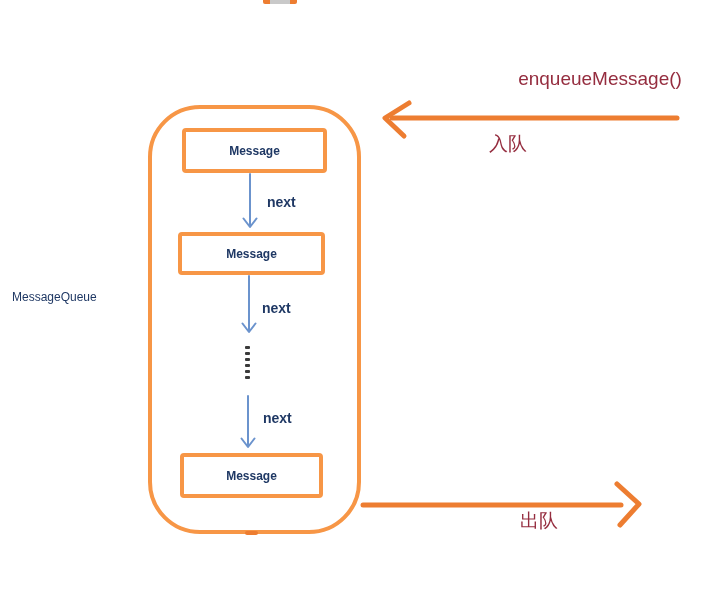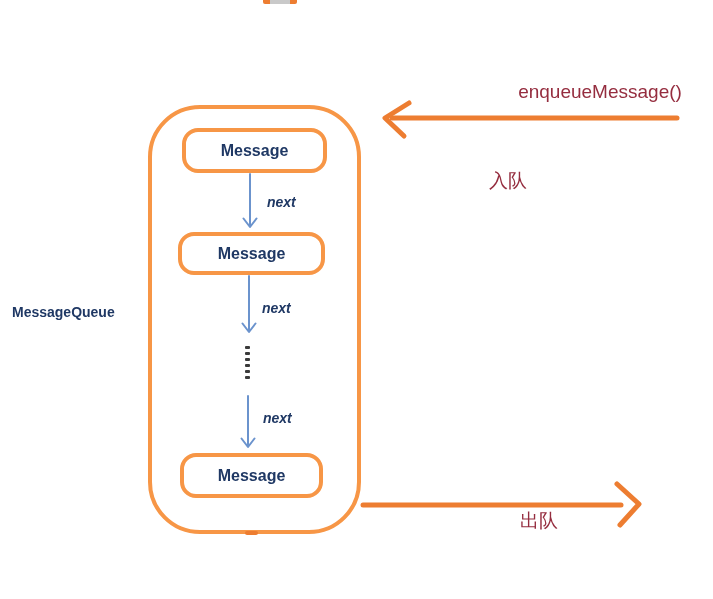--- a/index.html
+++ b/index.html
@@ -38,51 +38,50 @@
     box-sizing: border-box;
     border: 4px solid var(--shape-orange, #F79646);
     border-radius: 52px;
     background: transparent;
   }
 
   
   .node {
     box-sizing: border-box;
     border: 4px solid var(--shape-orange, #F79646);
-    border-radius: 16px;
+    border-radius: 4px;
     background: #ffffff;
     display: flex;
     align-items: center;
     justify-content: center;
     color: var(--node-text, #1F3864);
-    font-size: 16px;
+    font-size: 12px;
     font-weight: 600;
   }
   .node-1 { left: 182px; top: 128px; width: 145px; height: 45px; }
   .node-2 { left: 178px; top: 232px; width: 147px; height: 43px; }
   .node-3 { left: 180px; top: 453px; width: 143px; height: 45px; }
 
   
   .link-label {
     color: var(--node-text, #1F3864);
     font-size: 14px;
     font-weight: 600;
     white-space: nowrap;
-    font-style: italic;
   }
   .link-label-1 { left: 267px; top: 194px; }
   .link-label-2 { left: 262px; top: 300px; }
   .link-label-3 { left: 263px; top: 410px; }
 
   
   .queue-label {
-    left: 12px; top: 304px;
+    left: 12px; top: 290px;
     color: var(--node-text, #1F3864);
-    font-size: 14px;
-    font-weight: 700;
+    font-size: 12px;
+    font-weight: 400;
     white-space: nowrap;
   }
 
   
   .dots {
     left: 245px; top: 346px;
     display: flex;
     flex-direction: column;
     gap: 3px;
   }
@@ -90,22 +89,22 @@
     width: 5px; height: 3px;
     background: var(--ellipsis-dark, #3B3B3B);
     border-radius: 1px;
   }
 
   
   .annotation {
     color: var(--annotation-red, #952D3F);
     white-space: nowrap;
   }
-  .enqueue-method { left: 488px; top: 81px; width: 224px; text-align: center; font-size: 19px; }
-  .enqueue-caption { left: 489px; top: 131px; font-size: 19px; margin-top: 37px; }
+  .enqueue-method { left: 488px; top: 68px; width: 224px; text-align: center; font-size: 19px; }
+  .enqueue-caption { left: 489px; top: 131px; font-size: 19px; }
   .dequeue-method { left: 505px; top: 462px; width: 90px; text-align: center; font-size: 18px; }
   .dequeue-caption { left: 520px; top: 508px; font-size: 19px; }
 
   
   .arrow-layer {
     left: 0; top: 0; width: 713px; height: 599px;
     pointer-events: none;
   }
   .blue-stroke {
     stroke: var(--link-blue, #6B93CD);

